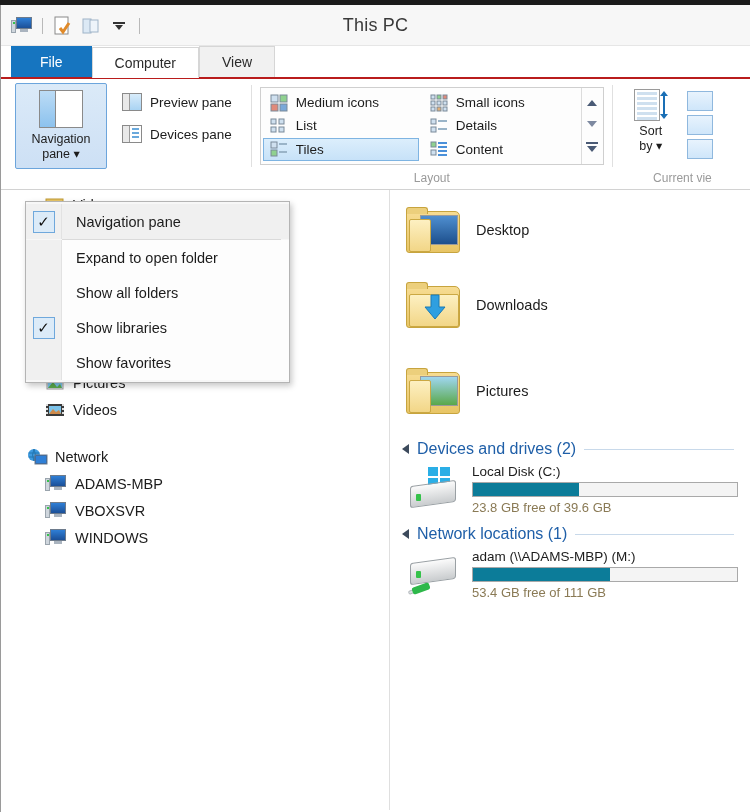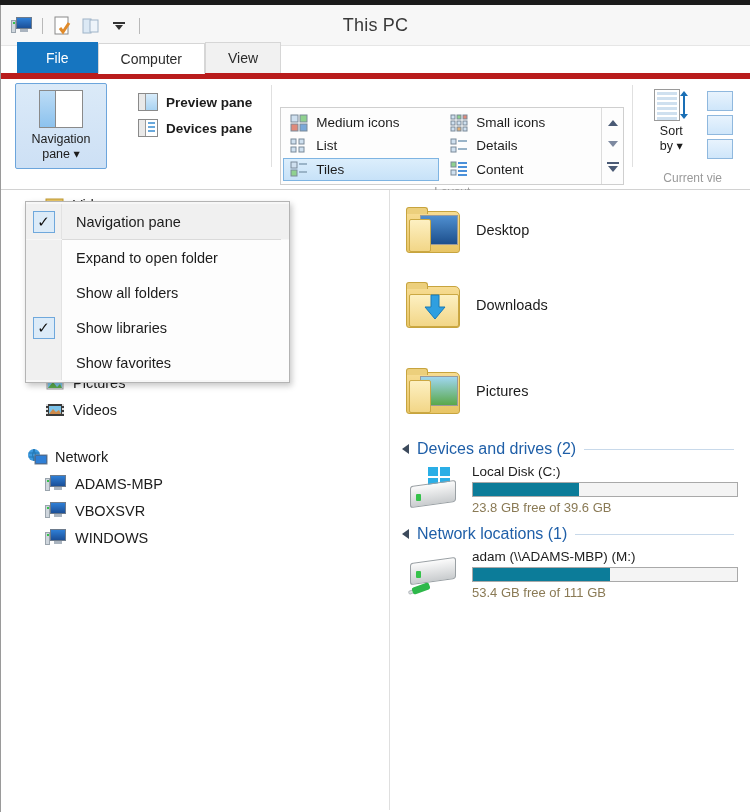--- a/index.html
+++ b/index.html
@@ -34,22 +34,22 @@
   .qat-btn { width:22px; height:22px; display:flex; align-items:center; justify-content:center; }
   .win-title {
     position:absolute; left:0; top:0; width:100%; height:41px;
     display:flex; align-items:center; justify-content:center;
     font-size:18px; color:#3a3a3a; letter-spacing:.2px;
   }
 
   
   .tabstrip {
     position:relative; height:33px; background:#ffffff;
-    border-bottom:6px solid #b91c1c;
-    display:flex; align-items:flex-end; padding-left:16px;text-align:right;
+    border-bottom:2px solid #b91c1c;
+    display:flex; align-items:flex-end; padding-left:10px;text-align:right;
   }
   .tab {
     height:31px; display:flex; align-items:center; justify-content:center;
     padding:0 22px; font-size:14px; color:#2b2b2b;
     border:1px solid transparent; border-bottom:none;
     background:#f1f1f1;
     border-color:#d6d6d6;
   }
   .tab.file { background:#1675c0; color:#ffffff; border-color:#1675c0; padding:0 28px; }
   .tab.active { background:#ffffff; border-color:#d6d6d6; border-bottom:1px solid #ffffff; margin-bottom:-1px; }
@@ -72,31 +72,31 @@
     align-items:center; justify-content:flex-start;
     background:linear-gradient(#dbeaf8,#cde0f5);
     border:1px solid #6ca5dc; border-radius:2px; padding-top:6px;
   }
   .bigbtn .lbl { font-size:12.5px; line-height:15px; text-align:center; color:#1c1c1c; margin-top:4px; }
   .pane-glyph { width:44px; height:38px; border:1px solid #8a8a8a; background:#fff; display:flex; }
   .pane-glyph .l { width:16px; background:linear-gradient(#bcdcf6,#8cc2ee); border-right:1px solid #8a8a8a; }
   .pane-glyph .r { flex:1; background:#ffffff; }
 
   
-  .smallcol { display:flex; flex-direction:column; gap:0; padding:6px 4px 0 24px;font-weight:bold; }
+  .smallcol { display:flex; flex-direction:column; gap:6px; padding:6px 4px 0 8px; }
   .smallbtn { display:flex; align-items:center; gap:8px; height:26px; padding:0 6px; font-size:13.5px; color:#1c1c1c; border:1px solid transparent; }
   .mini-pane { width:20px; height:18px; border:1px solid #8a8a8a; background:#fff; display:flex; }
   .mini-pane .ml { width:7px; background:#e9e9e9; border-right:1px solid #9a9a9a; }
   .mini-pane .mr { flex:1; background:linear-gradient(#d8ecfb,#a9d3f3); }
   .mini-pane.det .mr { background:#fff; }
   .mini-pane.det .mr i { display:block; height:2px; margin:2px 2px 0 2px; background:#6aa9dc; }
 
   
   .gallery {
-    margin-top:24px; display:flex; align-items:stretch;
+    margin-top:4px; display:flex; align-items:stretch;
     border:1px solid #cfcfcf; background:#fdfdfd; height:78px;
   }
   .gal-cols { display:flex; }
   .gal-col { display:flex; flex-direction:column; width:160px; padding:3px 2px; }
   .gal-item { display:flex; align-items:center; gap:8px; height:24px; padding:0 6px; font-size:13.5px; color:#1c1c1c; border:1px solid transparent; }
   .gal-item.sel { background:linear-gradient(#dceefc,#c7e2f8); border-color:#7eb4e2; }
   .gal-scroll { width:22px; border-left:1px solid #dcdcdc; display:flex; flex-direction:column; align-items:center; justify-content:space-around; padding:4px 0; }
   .arw { width:0;height:0;border-left:5px solid transparent;border-right:5px solid transparent; }
   .arw.up { border-bottom:6px solid #4a5a75; }
   .arw.dn { border-top:6px solid #7d89a0; }

